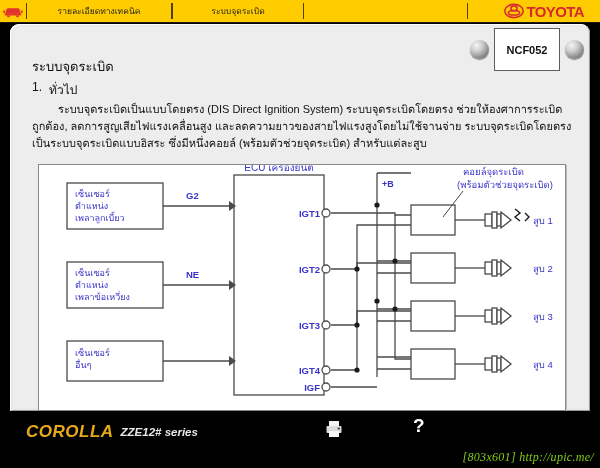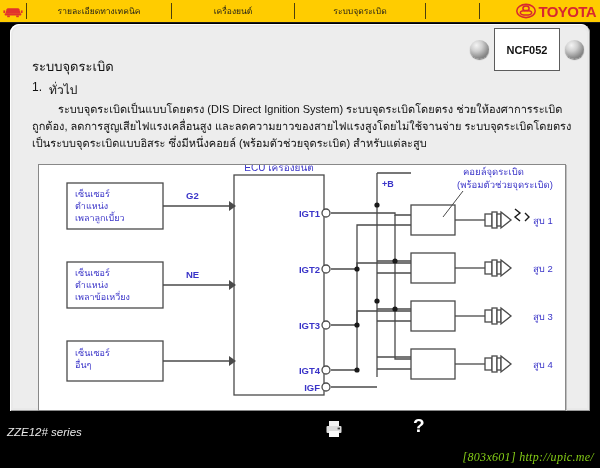--- a/index.html
+++ b/index.html
@@ -11,21 +11,21 @@
           border-bottom:1px solid #1a1a1a;display:flex;align-items:center;}
   .caricon{width:26px;height:20px;display:flex;align-items:center;justify-content:center;}
   .tabdiv{width:1px;height:16px;background:#111;opacity:.75;}
   .tab{height:22px;display:flex;align-items:center;justify-content:center;
        font-size:8.5px;color:#1a1a1a;white-space:nowrap;padding:0 6px;}
   .tab.t1{width:132px;}
   .tab.t2{width:110px;}
   .tab.t3{width:118px;}
   .tabfill{flex:1;}
   .toyota{width:116px;height:22px;display:flex;align-items:center;justify-content:flex-end;
-          padding-right:4px;gap:2px;}
+          padding-right:16px;gap:2px;}
   .toyword{font-family:"Liberation Sans",sans-serif;font-weight:bold;font-size:15px;
            color:#d8282f;letter-spacing:-0.6px;}
 
   
   .page{position:absolute;left:10px;top:24px;width:580px;height:387px;
         background:#e9e9e9;border-radius:9px 9px 0 0;
         box-shadow:inset 1px 1px 0 #fff, inset -1px -1px 0 #9a9a9a;}
   .pagesheet{position:absolute;left:3px;top:3px;width:574px;height:381px;
         background:#ededed;border-radius:7px 7px 0 0;}
 
@@ -48,21 +48,21 @@
   
   .diagram{position:absolute;left:28px;top:140px;width:526px;height:245px;background:#fff;
            border:1px solid #888;box-shadow:1px 1px 0 #bdbdbd;}
   .dg{position:absolute;left:0;top:0;}
 
   
   .bottombar{position:absolute;left:0;bottom:0;width:600px;height:57px;background:#000;}
   .bbinner{position:absolute;left:0;top:4px;width:600px;height:34px;display:flex;align-items:center;}
   .corolla{margin-left:26px;font-style:italic;font-weight:bold;font-size:17px;
            color:#e8a81c;letter-spacing:0.5px;}
-  .zze{margin-left:7px;font-style:italic;font-weight:normal;font-size:11.5px;color:#e8e8e8;}
+  .zze{margin-left:7px;font-style:italic;font-weight:bold;font-size:11.5px;color:#e8e8e8;}
   .bbtools{position:absolute;right:14px;top:6px;display:flex;align-items:center;gap:9px;}
   .qmark{font-size:19px;font-weight:bold;color:#fff;}
   .pill{padding:1px 5px;border-radius:7px;background:#2a2a2a;color:#e6e6e6;font-size:9px;
         font-weight:bold;font-style:italic;}
   .rbtn{width:19px;height:19px;border-radius:50%;background:#1d1d1d;
         display:flex;align-items:center;justify-content:center;}
   .watermark{position:absolute;right:6px;bottom:3px;font-family:"Liberation Serif",serif;
              font-style:italic;font-size:12px;color:#84cc16;letter-spacing:.3px;}
   .printbtn{position:absolute;left:324px;top:8px;}
   .helpbtn{position:absolute;left:413px;top:4px;}
@@ -80,21 +80,20 @@
         <rect x="1.6" y="9.2" width="16.8" height="2.4" rx="1" fill="#e2322c"></rect>
         <rect x="4.2" y="11.4" width="2.6" height="1.8" fill="#e2322c"></rect>
         <rect x="13.2" y="11.4" width="2.6" height="1.8" fill="#e2322c"></rect>
         <rect x="0.4" y="6.4" width="1.8" height="2.6" fill="#e2322c"></rect>
         <rect x="17.8" y="6.4" width="1.8" height="2.6" fill="#e2322c"></rect>
       </svg>
     </div>
     <div class="tabdiv"></div>
     <div class="tab t1">รายละเอียดทางเทคนิค</div>
     <div class="tabdiv"></div>
-    <div class="tab t2">เครื่องยนต์</div>
     <div class="tabdiv"></div>
     <div class="tab t3">ระบบจุดระเบิด</div>
     <div class="tabdiv"></div>
     <div class="tabfill"></div>
     <div class="tabdiv"></div>
     <div class="toyota">
       <svg width="20" height="16" viewBox="0 0 26 20">
         <ellipse cx="13" cy="10" rx="12" ry="8.6" fill="none" stroke="#d8282f" stroke-width="2"></ellipse>
         <ellipse cx="13" cy="6.6" rx="4" ry="3.1" fill="none" stroke="#d8282f" stroke-width="2"></ellipse>
         <ellipse cx="13" cy="12.3" rx="7.4" ry="3" fill="none" stroke="#d8282f" stroke-width="2"></ellipse>
@@ -255,20 +254,21 @@
           <text x="494" y="107" font-size="9.5">สูบ 2</text>
           <text x="494" y="155" font-size="9.5">สูบ 3</text>
           <text x="494" y="203" font-size="9.5">สูบ 4</text>
         </g>
       </svg>
     </div>
   </div>
 
   <div class="bottombar">
     <div class="bbinner">
+      <span class="corolla">COROLLA</span>
       <span class="zze">ZZE12# series</span>
     </div>
 
     <div class="printbtn">
       <svg width="20" height="20" viewBox="0 0 20 20">
         <rect x="5" y="2" width="10" height="5" fill="#f2f2f2"></rect>
         <rect x="2.5" y="7" width="15" height="7" rx="1" fill="#dcdcdc"></rect>
         <rect x="5" y="12" width="10" height="6" fill="#fafafa"></rect>
         <rect x="13.6" y="8.6" width="2.4" height="1.8" fill="#444"></rect>
       </svg>

